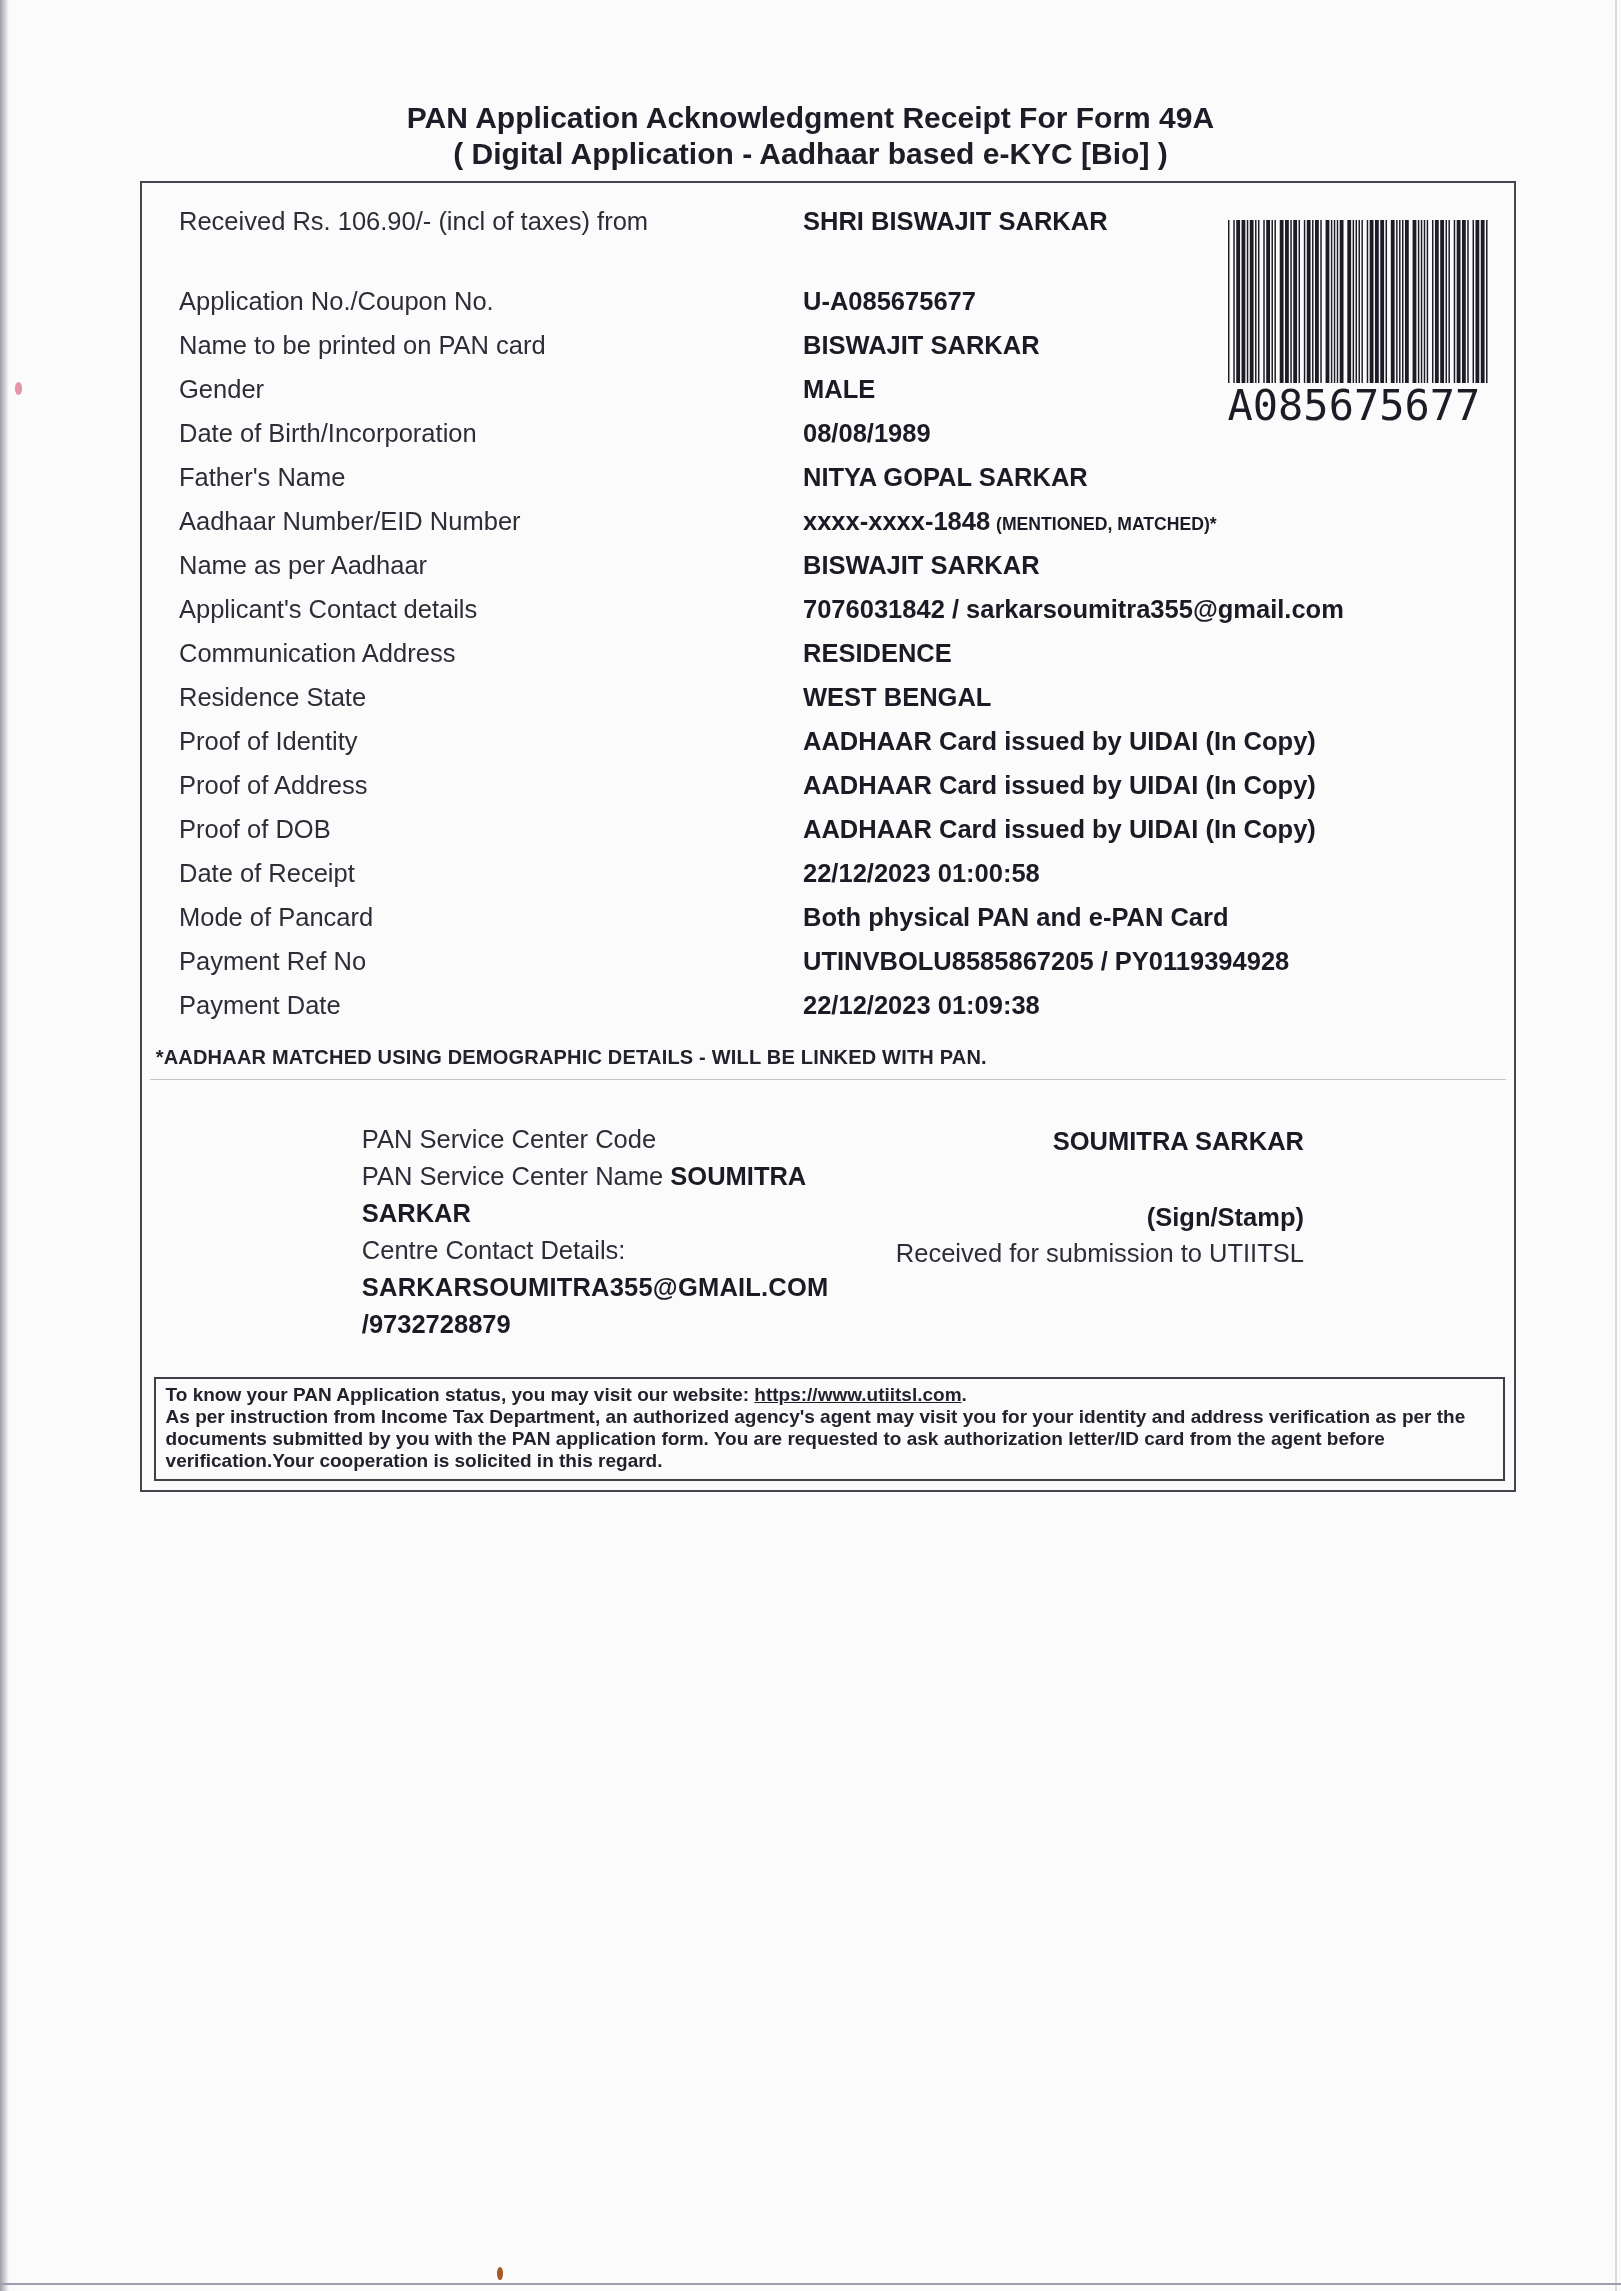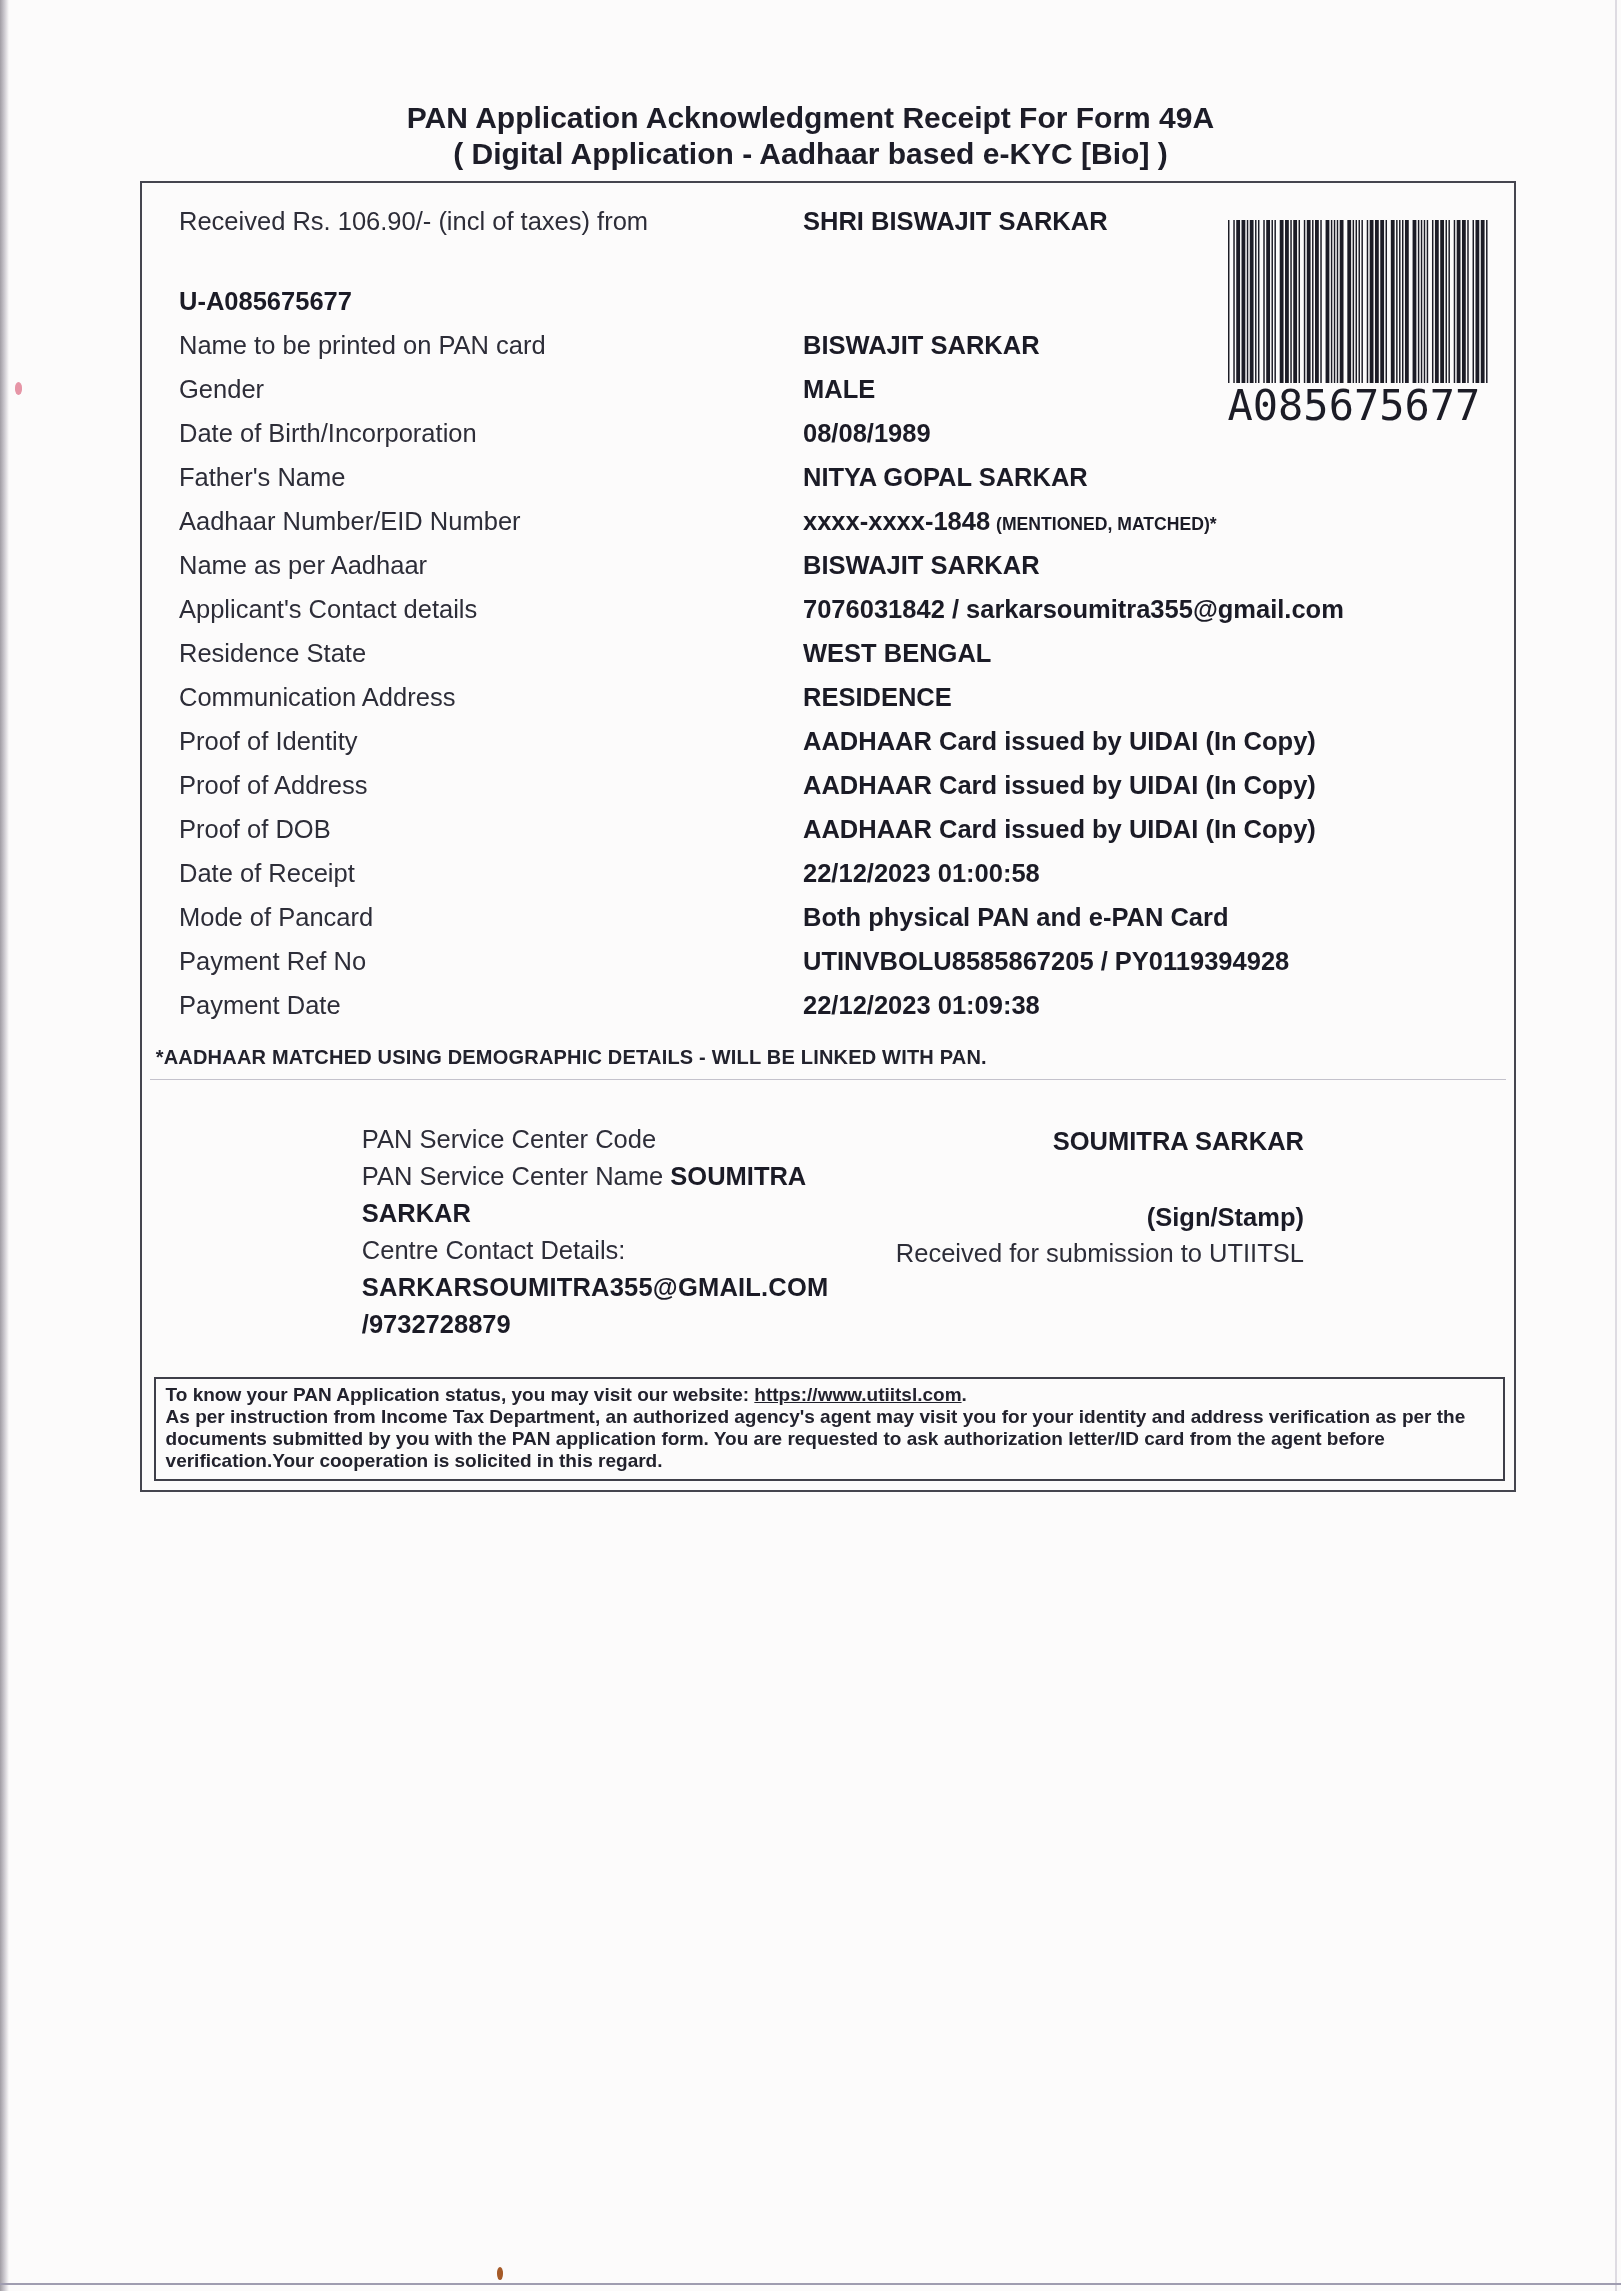--- a/index.html
+++ b/index.html
@@ -140,20 +140,21 @@
         </svg>
       <div class="barcode-text">A085675677</div>
     </div>
 
     <div class="fields">
         <div class="field-row">
         <div class="field-label">Received Rs. 106.90/- (incl of taxes) from</div>
         <div class="field-value"><span>SHRI BISWAJIT SARKAR</span></div>
       </div>
         <div class="field-row">
+        <div class="field-label">Application No./Coupon No.</div>
         <div class="field-value"><span>U-A085675677</span></div>
       </div>
         <div class="field-row">
         <div class="field-label">Name to be printed on PAN card</div>
         <div class="field-value"><span>BISWAJIT SARKAR</span></div>
       </div>
         <div class="field-row">
         <div class="field-label">Gender</div>
         <div class="field-value"><span>MALE</span></div>
       </div>
@@ -171,26 +172,26 @@
       </div>
         <div class="field-row">
         <div class="field-label">Name as per Aadhaar</div>
         <div class="field-value"><span>BISWAJIT SARKAR</span></div>
       </div>
         <div class="field-row">
         <div class="field-label">Applicant's Contact details</div>
         <div class="field-value"><span>7076031842 / sarkarsoumitra355@gmail.com</span></div>
       </div>
         <div class="field-row">
+        <div class="field-label">Communication Address</div>
+        <div class="field-value"><span>RESIDENCE</span></div>
+      </div>
+        <div class="field-row">
         <div class="field-label">Residence State</div>
         <div class="field-value"><span>WEST BENGAL</span></div>
-      </div>
-        <div class="field-row">
-        <div class="field-label">Communication Address</div>
-        <div class="field-value"><span>RESIDENCE</span></div>
       </div>
         <div class="field-row">
         <div class="field-label">Proof of Identity</div>
         <div class="field-value"><span>AADHAAR Card issued by UIDAI (In Copy)</span></div>
       </div>
         <div class="field-row">
         <div class="field-label">Proof of Address</div>
         <div class="field-value"><span>AADHAAR Card issued by UIDAI (In Copy)</span></div>
       </div>
         <div class="field-row">

